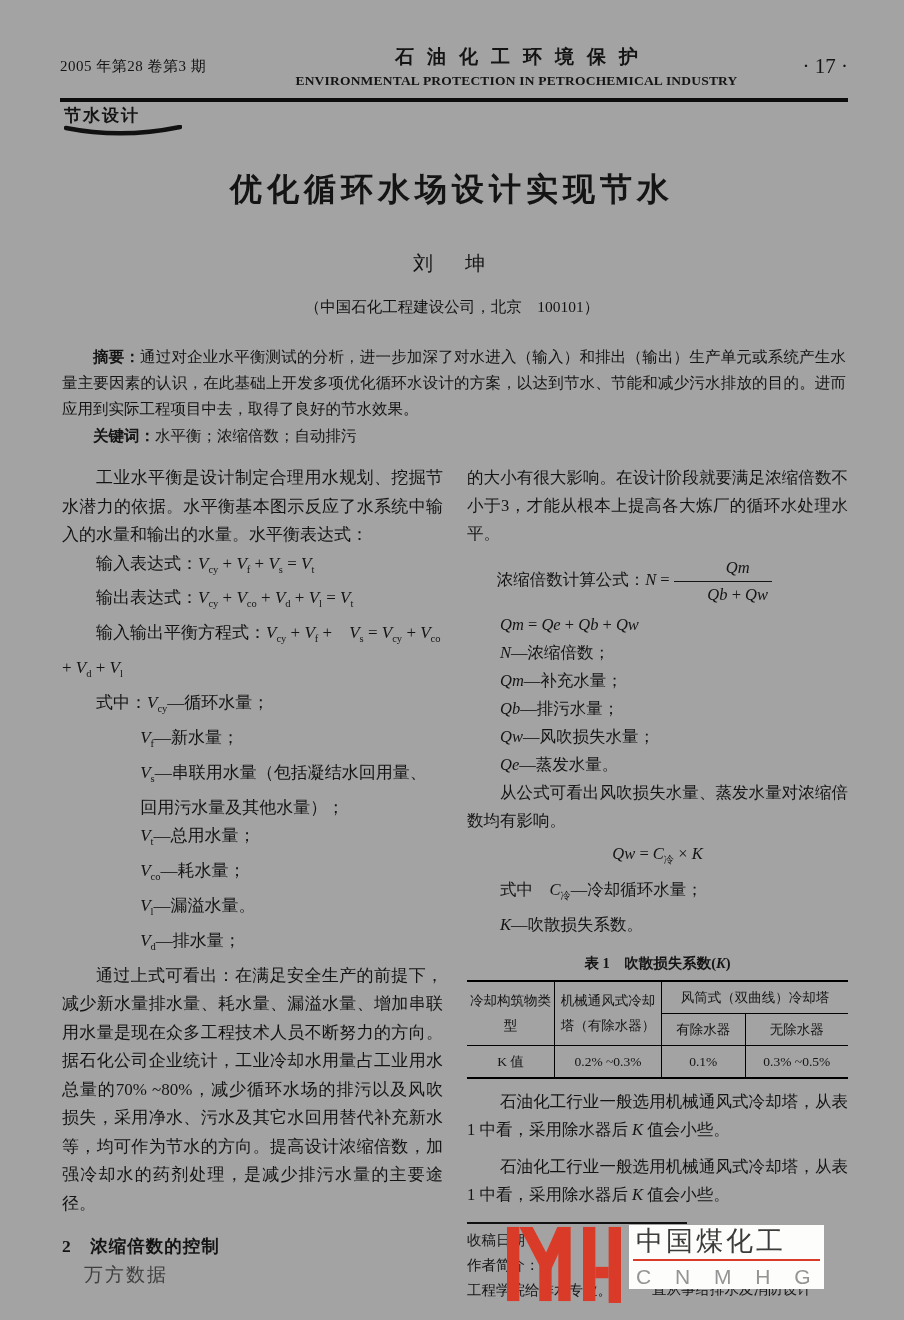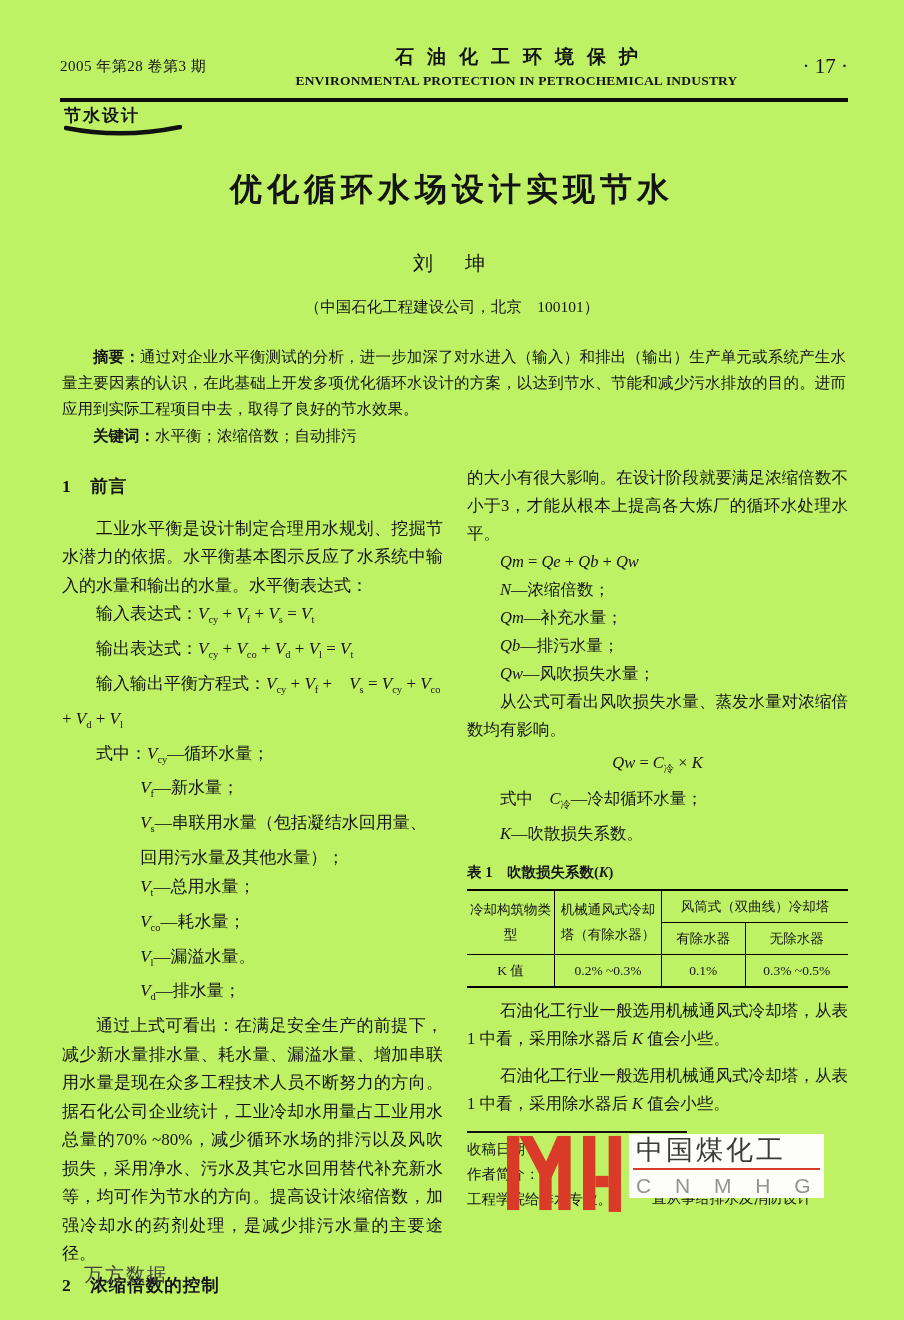--- a/index.html
+++ b/index.html
@@ -1,17 +1,17 @@
 <!DOCTYPE html>
 <html><head>
 <meta charset="utf-8">
 <style>
   * { box-sizing: border-box; margin: 0; padding: 0; }
   body { background:#d8d8d8; font-family:"Liberation Serif","DejaVu Serif",serif; }
-  .page { position:relative; width:904px; height:1320px; margin:0 auto; background:#bef264; color:#141414; overflow:hidden; }
+  .page { position:relative; width:904px; height:1320px; margin:0 auto; background:#a3a3a3; color:#141414; overflow:hidden; }
 
   
   .header { position:absolute; left:60px; right:56px; top:44px; display:flex; align-items:center; border-bottom:4px solid #0d0d0d; padding-bottom:9px; }
   .issue { width:205px; font-size:15px; letter-spacing:.5px; }
   .jcenter { flex:1; text-align:center; }
   .jcn { font-size:19px; font-weight:bold; letter-spacing:13px; text-indent:13px; }
   .jen { font-size:13.5px; font-weight:bold; margin-top:3px; letter-spacing:.2px; }
   .pageno { width:80px; text-align:right; font-size:21px; }
 
   
@@ -45,21 +45,21 @@
   
   .rcol { font-size:16.5px; line-height:28px; }
   .fracline { margin:8px 0 4px; text-indent:1.8em; text-align:left; line-height:24px; }
   .frac { display:inline-block; vertical-align:middle; text-align:center; margin-left:4px; }
   .frac .num { display:block; border-bottom:1.6px solid #141414; padding:0 10px 1px; }
   .frac .den { display:block; padding:1px 4px 0; }
   .eqc { text-align:center; margin:5px 0 2px; }
 
   
   .tblwrap { margin-top:10px; }
-  .tcap { text-align:left; font-weight:900; font-size:14.5px; margin-bottom:3px; }
+  .tcap { text-align:center; font-weight:900; font-size:14.5px; margin-bottom:3px; }
   table.k { width:100%; border-collapse:collapse; font-size:13.5px; line-height:25px; text-align:center;
             border-top:2.5px solid #000; border-bottom:2.5px solid #000; }
   table.k td { padding:3px 2px; vertical-align:middle; }
   .vr { border-right:1.2px solid #000; }
   .hb { border-bottom:1.2px solid #000; }
   .kt { border-top:1.2px solid #000; }
 
   .psel { text-indent:2em; margin-top:9px; }
 
   
@@ -105,46 +105,49 @@
   <div class="affil">（中国石化工程建设公司，北京　100101）</div>
 
   <div class="abstract">
     <p><b>摘要：</b><span>通过对企业水平衡测试的分析，进一步加深了对水进入（输入）和排出（输出）生产单元或系统产生水量主要因素的认识，在此基础上开发多项优化循环水设计的方案，以达到节水、节能和减少污水排放的目的。进而应用到实际工程项目中去，取得了良好的节水效果。</span></p>
     <div class="kwline"><b>关键词：</b><span>水平衡；浓缩倍数；自动排污</span></div>
   </div>
 
   <div class="columns">
 
     <div class="col">
-      <div class="sec">1　前言</div>
       <p class="ind">工业水平衡是设计制定合理用水规划、挖掘节水潜力的依据。水平衡基本图示反应了水系统中输入的水量和输出的水量。水平衡表达式：</p>
       <div class="fline">输入表达式：<i>V</i><sub>cy</sub> + <i>V</i><sub>f</sub> + <i>V</i><sub>s</sub> = <i>V</i><sub>t</sub></div>
       <div class="fline">输出表达式：<i>V</i><sub>cy</sub> + <i>V</i><sub>co</sub> + <i>V</i><sub>d</sub> + <i>V</i><sub>l</sub> = <i>V</i><sub>t</sub></div>
       <div class="fline">输入输出平衡方程式：<i>V</i><sub>cy</sub> + <i>V</i><sub>f</sub> +　<i>V</i><sub>s</sub> = <i>V</i><sub>cy</sub> + <i>V</i><sub>co</sub> + <i>V</i><sub>d</sub> + <i>V</i><sub>l</sub></div>
       <div class="dhead">式中：<i>V</i><sub>cy</sub>—循环水量；</div>
       <div class="dw"><i>V</i><sub>f</sub>—新水量；</div>
       <div class="dw"><i>V</i><sub>s</sub>—串联用水量（包括凝结水回用量、回用污水量及其他水量）；</div>
       <div class="dw"><i>V</i><sub>t</sub>—总用水量；</div>
       <div class="dw"><i>V</i><sub>co</sub>—耗水量；</div>
       <div class="dw"><i>V</i><sub>l</sub>—漏溢水量。</div>
       <div class="dw"><i>V</i><sub>d</sub>—排水量；</div>
       <p class="ind">通过上式可看出：在满足安全生产的前提下，减少新水量排水量、耗水量、漏溢水量、增加串联用水量是现在众多工程技术人员不断努力的方向。据石化公司企业统计，工业冷却水用量占工业用水总量的70% ~80%，减少循环水场的排污以及风吹损失，采用净水、污水及其它水回用替代补充新水等，均可作为节水的方向。提高设计浓缩倍数，加强冷却水的药剂处理，是减少排污水量的主要途径。</p>
-      <div class="sec" style="margin-top:2px;">2　浓缩倍数的控制</div>
+      <div class="sec" style="margin-top:14px;">2　浓缩倍数的控制</div>
 
     </div>
 
     <div class="col rcol">
       <p>的大小有很大影响。在设计阶段就要满足浓缩倍数不小于3，才能从根本上提高各大炼厂的循环水处理水平。</p>
 
+      <div class="fracline">
+        <span>浓缩倍数计算公式：<i>N</i> =</span><span class="frac"><span class="num"><i>Qm</i></span><span class="den"><i>Qb</i> + <i>Qw</i></span></span>
+      </div>
 
       <div class="d2"><i>Qm</i> = <i>Qe</i> + <i>Qb</i> + <i>Qw</i></div>
       <div class="d2"><i>N</i>—浓缩倍数；</div>
       <div class="d2"><i>Qm</i>—补充水量；</div>
       <div class="d2"><i>Qb</i>—排污水量；</div>
       <div class="d2"><i>Qw</i>—风吹损失水量；</div>
+      <div class="d2"><i>Qe</i>—蒸发水量。</div>
       <p class="ind">从公式可看出风吹损失水量、蒸发水量对浓缩倍数均有影响。</p>
       <div class="eqc"><i>Qw</i> = <i>C</i><sub>冷</sub> × <i>K</i></div>
       <div class="d2">式中　<i>C</i><sub>冷</sub>—冷却循环水量；</div>
       <div class="d2"><i>K</i>—吹散损失系数。</div>
 
       <div class="tblwrap">
         <div class="tcap">表 1　吹散损失系数(<i>K</i>)</div>
         <table class="k">
           <tbody>
               <tr>

